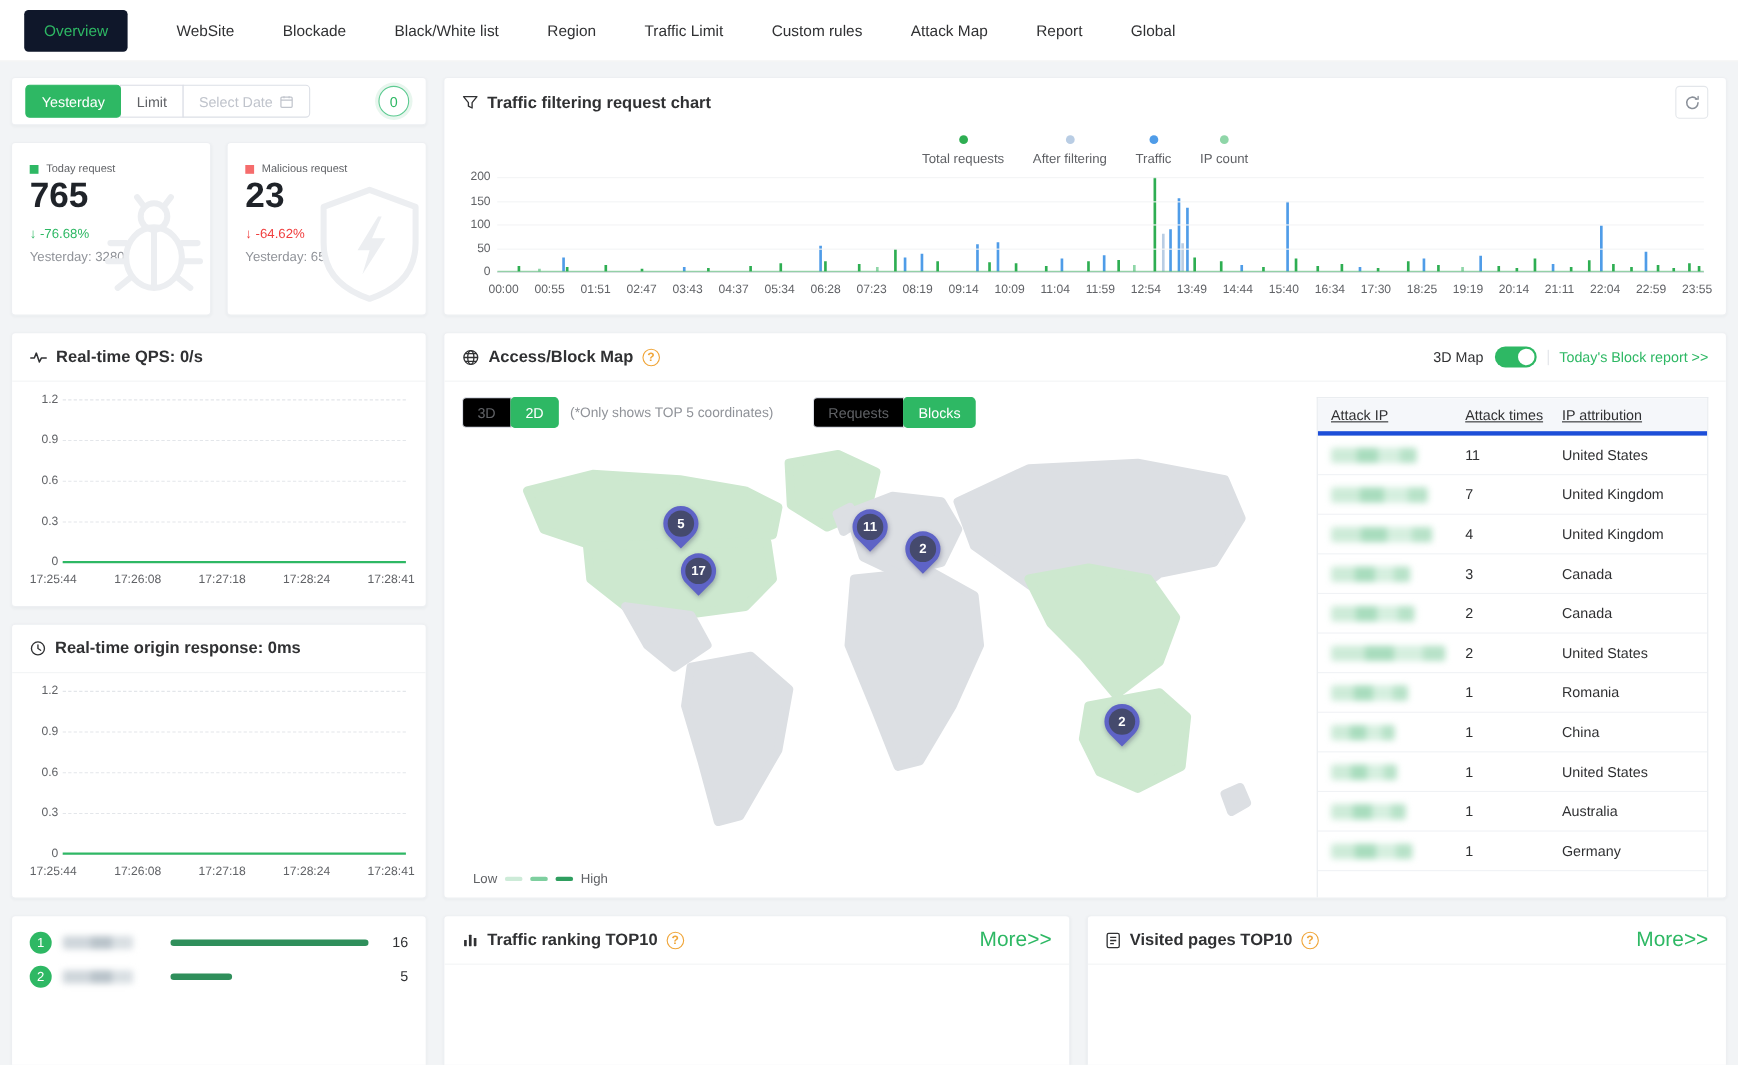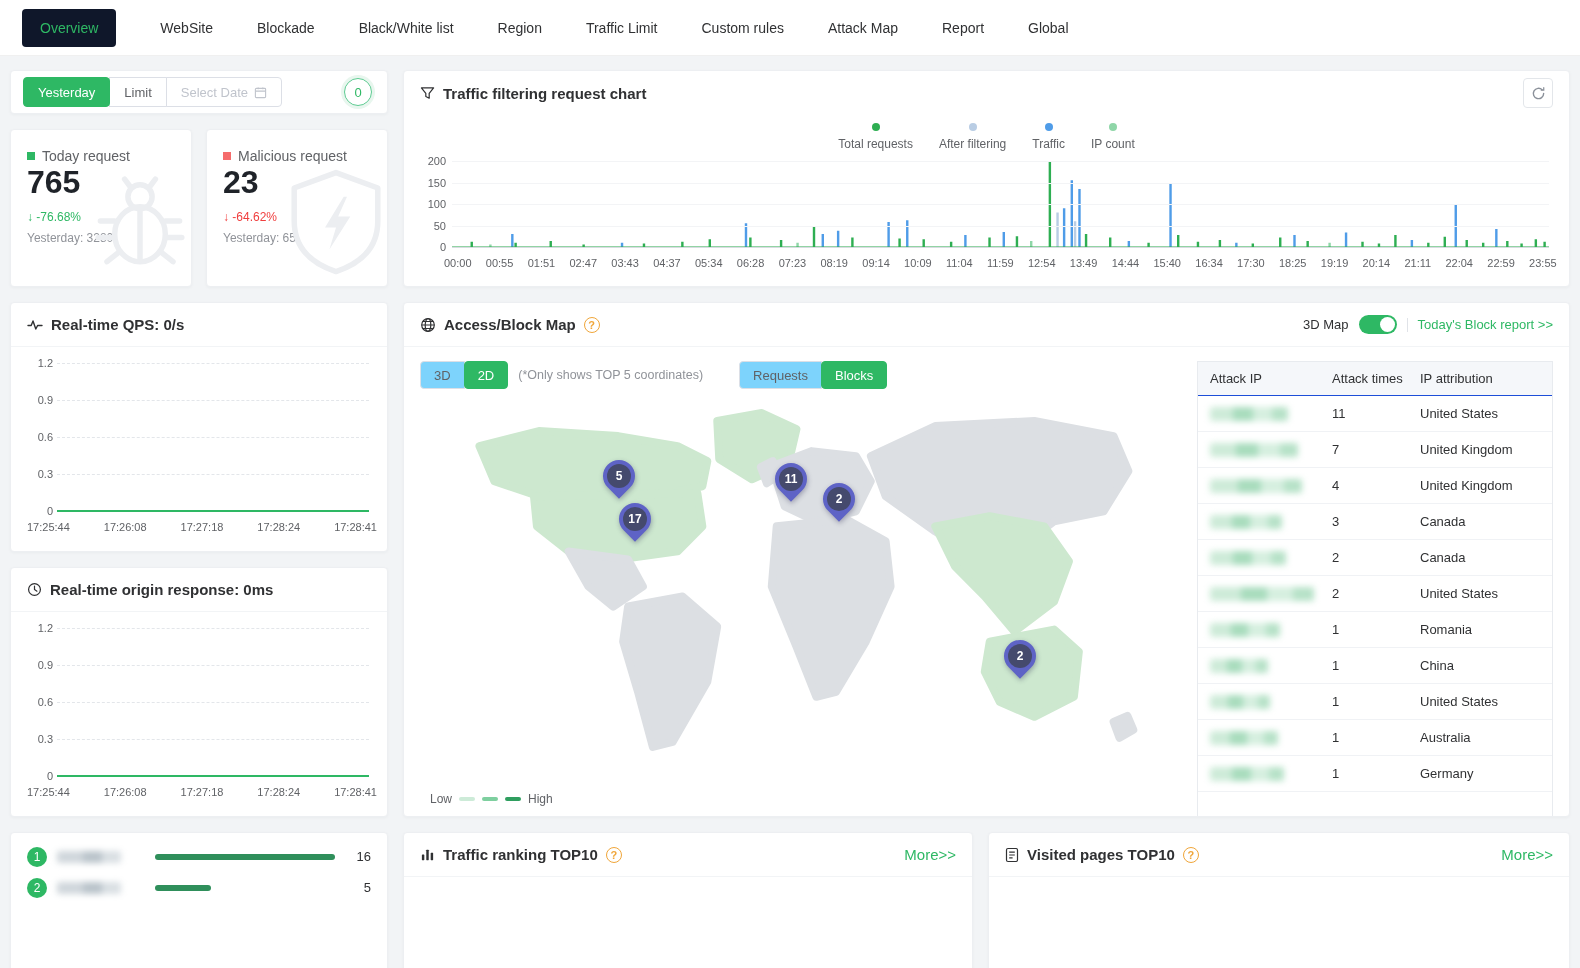--- a/index.html
+++ b/index.html
@@ -43,21 +43,21 @@
   .seg button:first-child { border-radius: 4px 0 0 4px; margin-left: 0; }
   .seg button:last-child { border-radius: 0 4px 4px 0; }
   .seg button.on { background: #2eb864; border-color: #2eb864; color: #fff; z-index: 1; border-radius: 4px; }
   .seg button.muted { color: #c0c4cc; }
   .ringbadge { width: 28px; height: 28px; border-radius: 50%; border: 1px solid #5ecb92; color: #2eb864;
                display: flex; align-items: center; justify-content: center; font-size: 13px;
                box-shadow: 0 0 0 3px #e8f6ee; margin-right: 3px; background: #fff; cursor: pointer; }
 
   
   .stat-card { flex: 1; padding: 18px 16px; position: relative; }
-  .stat-title { display: flex; align-items: center; gap: 7px; font-size: 14px; color: #606266; }
+  .stat-title { display: flex; align-items: center; gap: 7px; font-size: 10px; color: #606266; }
   .sq { width: 8px; height: 8px; display: inline-block; }
   .sq.green { background: #2eb864; } .sq.red { background: #f56c6c; }
   .stat-value { font-size: 32px; font-weight: bold; color: #1f2329; }
   .stat-change { font-size: 12px; margin-top: 9px; }
   .stat-change.up { color: #2eb864; } .stat-change.down { color: #f03e3e; }
   .stat-yday { font-size: 12px; color: #909399; margin-top: 7px; }
   .wm { position: absolute; right: -4px; top: 36px; width: 110px; height: 110px; }
 
   
   .legend { display: flex; justify-content: center; gap: 26px; margin: 8px 0 6px; }
@@ -80,21 +80,21 @@
   
   .head-right { margin-left: auto; display: flex; align-items: center; gap: 10px; font-weight: normal; font-size: 13px; color: #303133; }
   .toggle { width: 38px; height: 19px; border-radius: 10px; background: #2eb864; position: relative; cursor: pointer; display: inline-block; }
   .toggle::after { content: ""; position: absolute; right: 2px; top: 2px; width: 15px; height: 15px; border-radius: 50%; background: #fff; }
   .vdiv { width: 1px; height: 14px; background: #e0e3e8; }
   .glink { color: #2eb864; cursor: pointer; text-decoration: none; }
   .help { width: 16px; height: 16px; border-radius: 50%; border: 1px solid #f0a63a; color: #f0a63a;
           font-size: 11px; font-weight: bold; display: inline-flex; align-items: center; justify-content: center; cursor: pointer; }
   .map-controls { position: absolute; left: 16px; top: 58px; display: flex; align-items: center; gap: 10px; }
   .seg-sm { display: flex; }
-  .seg-sm button { height: 28px; padding: 0 13px; font-size: 13px; border: 1px solid #dcdfe6; background: #7dd3fc;
+  .seg-sm button { height: 28px; padding: 0 13px; font-size: 13px; border: 1px solid #dcdfe6; background: #000000;
                    color: #606266; margin-left: -1px; cursor: pointer; font-family: inherit; }
   .seg-sm button:first-child { border-radius: 4px 0 0 4px; margin-left: 0; }
   .seg-sm button:last-child { border-radius: 0 4px 4px 0; }
   .seg-sm button.on { background: #2eb864; border-color: #2eb864; color: #fff; z-index: 1; border-radius: 4px; }
   .note { font-size: 12.5px; color: #909399; }
   .map-stage { position: absolute; left: 16px; top: 98px; right: 396px; bottom: 34px; }
   .map-stage svg { position: absolute; inset: 0; width: 100%; height: 100%; }
   .pin { position: absolute; transform: translate(-50%, -100%); cursor: pointer; }
   .pin-body { width: 32px; height: 32px; background: #5e63c6; border-radius: 50% 50% 50% 0;
               transform: rotate(-45deg); box-shadow: -1px 2px 5px rgba(40,40,80,.35); position: relative; }
@@ -102,26 +102,26 @@
              display: flex; align-items: center; justify-content: center; }
   .pin-num span { color: #fff; font-size: 12px; font-weight: bold; }
   .map-legend { position: absolute; left: 26px; bottom: 10px; display: flex; align-items: center; gap: 7px;
                 font-size: 12px; color: #606266; }
   .lseg { width: 16px; height: 4px; border-radius: 2px; display: inline-block; }
 
   .attack-table { position: absolute; right: 16px; top: 58px; width: 356px; bottom: 0;
                   border: 1px solid #e8ebef; border-bottom: none; overflow: hidden; font-size: 13px; }
   .trow { display: grid; grid-template-columns: 122px 88px 1fr; align-items: center; height: 36px;
           padding: 0 0 0 12px; border-bottom: 1px solid #f0f2f5; }
-  .trow.thead { background: #f5f7fa; color: #303133; height: 34px; border-bottom: 1px solid #1d4ed8; }
+  .trow.thead { background: #f5f7fa; color: #303133; height: 34px; border-bottom: 4px solid #1d4ed8; text-decoration: underline; }
   .ipblur { height: 14px; border-radius: 2px; filter: blur(3px);
             background: linear-gradient(90deg,#cdebd8 0 30%,#a8dcbd 30% 55%,#d5efdf 55% 80%,#b7e2c8 80% 100%); }
 
   
-  .more { margin-left: auto; font-weight: normal; font-size: 15px; color: #2eb864; cursor: pointer; }
+  .more { margin-left: auto; font-weight: normal; font-size: 19px; color: #2eb864; cursor: pointer; }
   .ad-body { padding: 8px 16px 0; }
   .ad-row { display: flex; align-items: center; gap: 10px; height: 31px; }
   .rankc { width: 20px; height: 20px; border-radius: 50%; background: #2eb864; color: #fff; font-size: 12px;
            display: flex; align-items: center; justify-content: center; flex: none; }
   .domblur { width: 64px; height: 12px; border-radius: 2px; filter: blur(3px); flex: none;
              background: linear-gradient(90deg,#cfd6db 0 40%,#b9c3ca 40% 70%,#d9dfe3 70% 100%); }
   .barwrap { flex: 1; margin-left: 24px; }
   .adbar { height: 6px; border-radius: 3px; background: #2f8f5b; }
   .adval { width: 26px; text-align: right; font-size: 13px; color: #303133; flex: none; }
   .icon-btn { margin-left: auto; width: 30px; height: 30px; border: 1px solid #e3e6ea; border-radius: 4px;

